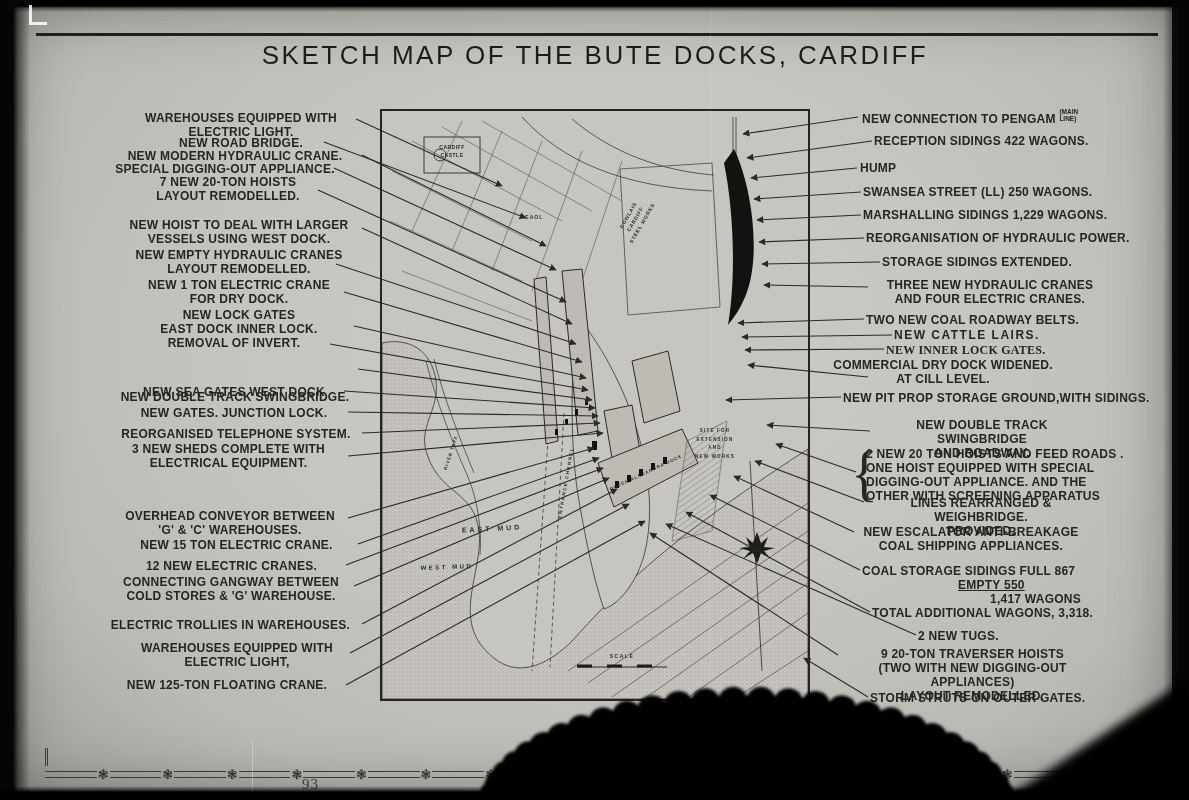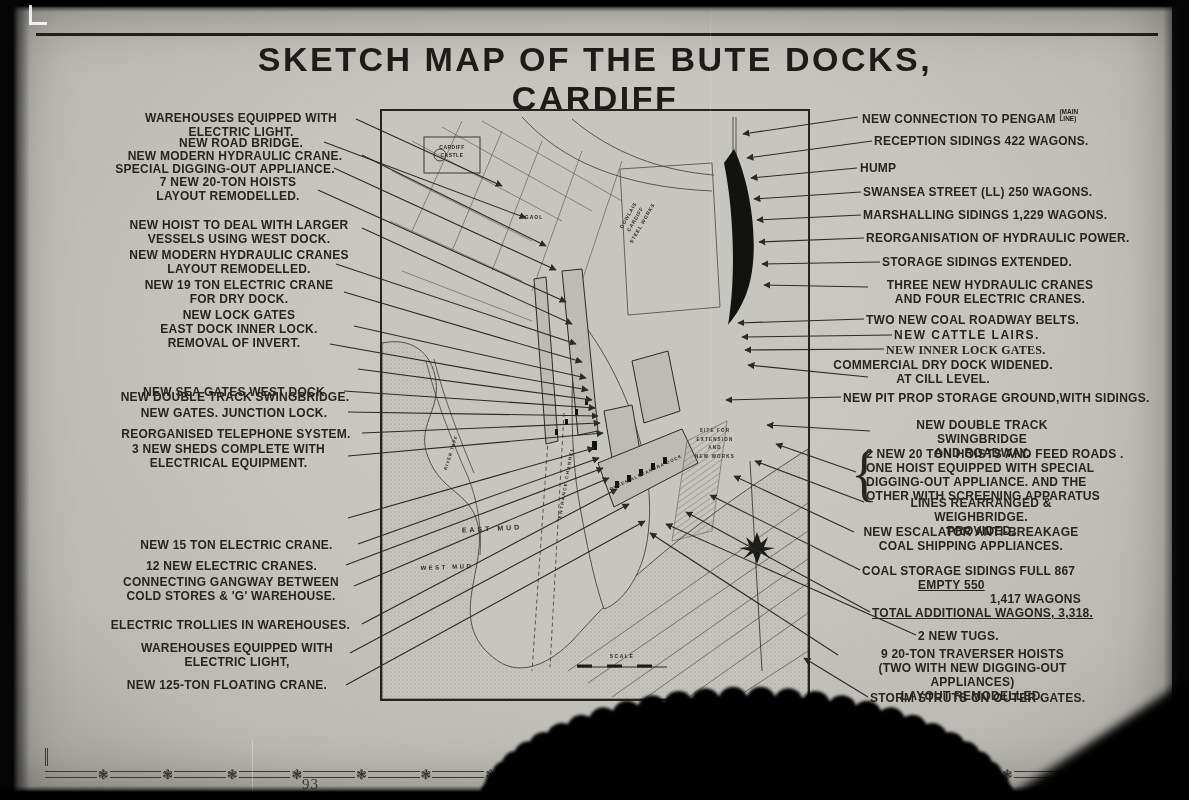--- a/index.html
+++ b/index.html
@@ -11,25 +11,25 @@
         box-shadow:inset 0 0 60px rgba(0,0,0,.35);}
   .rule{position:absolute;background:#201f1c;}
   
   .ann{position:absolute;font-weight:bold;font-size:12px;line-height:1.18;
        letter-spacing:.25px;color:#26251f;white-space:pre-line;text-align:center;}
   .ann.la{text-align:left;}
   .note{display:inline-block;font-size:6.5px;line-height:1;vertical-align:2px;
         letter-spacing:0;white-space:pre-line;text-align:left;}
   .brace{position:absolute;left:-15px;top:-7px;font-family:"Liberation Serif",serif;
          font-weight:400;font-size:56px;color:#26251f;transform:scaleY(1.08);}
-  .sumline2{display:block;margin-left:56px;text-decoration:underline;}
+  .sumline2{display:block;margin-left:96px;text-decoration:underline;}
   .sumline3{display:block;margin-left:128px;}
   
   #title{position:absolute;left:225px;top:34px;width:720px;text-align:center;color:#1d1c18;}
-  #title .main{font-size:34px;font-weight:bold;letter-spacing:2.5px;}
+  #title .main{font-size:26px;font-weight:normal;letter-spacing:2.5px;}
   #title .sub{font-size:16px;font-weight:bold;letter-spacing:2px;margin-top:3px;}
   
   #mapbox{position:absolute;left:370px;top:103px;width:430px;height:592px;
           border:2px solid #26241f;background:#c7c5bf;box-sizing:border-box;}
   .maplabel{position:absolute;font-weight:bold;color:#2c2b26;white-space:pre-line;
             text-align:center;line-height:1.6;}
   
   svg.overlay{position:absolute;left:0;top:0;pointer-events:none;}
   
   #ornament{position:absolute;left:35px;top:758px;width:1085px;height:20px;
@@ -243,33 +243,35 @@
 
     <div class="ann" style="left:118px;top:105px;width:226px;">WAREHOUSES EQUIPPED WITH
 ELECTRIC LIGHT.</div>
     <div class="ann" style="left:118px;top:130px;width:226px;">NEW ROAD BRIDGE.</div>
     <div class="ann" style="left:100px;top:143px;width:250px;">NEW MODERN HYDRAULIC CRANE.</div>
     <div class="ann" style="left:100px;top:156px;width:230px;">SPECIAL DIGGING-OUT APPLIANCE.</div>
     <div class="ann" style="left:118px;top:169px;width:200px;">7 NEW 20-TON HOISTS
 LAYOUT REMODELLED.</div>
     <div class="ann" style="left:104px;top:212px;width:250px;">NEW HOIST TO DEAL WITH LARGER
 VESSELS USING WEST DOCK.</div>
-    <div class="ann" style="left:104px;top:242px;width:250px;">NEW MODERN HYDRAULIC CRANES
+    <div class="ann" style="left:104px;top:242px;width:250px;">NEW EMPTY HYDRAULIC CRANES
 LAYOUT REMODELLED.</div>
-    <div class="ann" style="left:104px;top:272px;width:250px;">NEW 19 TON ELECTRIC CRANE
+    <div class="ann" style="left:104px;top:272px;width:250px;">NEW 1 TON ELECTRIC CRANE
 FOR DRY DOCK.</div>
     <div class="ann" style="left:104px;top:302px;width:250px;">NEW LOCK GATES
 EAST DOCK INNER LOCK.</div>
     <div class="ann" style="left:104px;top:330px;width:240px;">REMOVAL OF INVERT.</div>
     <div class="ann" style="left:100px;top:338px;width:250px;margin-top:46px;">NEW DOUBLE TRACK SWINGBRIDGE.</div>
     <div class="ann" style="left:104px;top:379px;width:240px;">NEW SEA GATES WEST DOCK</div>
     <div class="ann" style="left:104px;top:400px;width:240px;">NEW GATES. JUNCTION LOCK.</div>
     <div class="ann" style="left:96px;top:421px;width:260px;">REORGANISED TELEPHONE SYSTEM.</div>
     <div class="ann" style="left:96px;top:436px;width:245px;">3 NEW SHEDS COMPLETE WITH
 ELECTRICAL EQUIPMENT.</div>
+    <div class="ann" style="left:100px;top:503px;width:240px;">OVERHEAD CONVEYOR BETWEEN
+'G' &amp; 'C' WAREHOUSES.</div>
     <div class="ann" style="left:104px;top:532px;width:245px;">NEW 15 TON ELECTRIC CRANE.</div>
     <div class="ann" style="left:104px;top:553px;width:235px;">12 NEW ELECTRIC CRANES.</div>
     <div class="ann" style="left:96px;top:569px;width:250px;">CONNECTING GANGWAY BETWEEN
 COLD STORES &amp; 'G' WAREHOUSE.</div>
     <div class="ann" style="left:88px;top:612px;width:265px;">ELECTRIC TROLLIES IN WAREHOUSES.</div>
     <div class="ann" style="left:112px;top:635px;width:230px;">WAREHOUSES EQUIPPED WITH
 ELECTRIC LIGHT,</div>
     <div class="ann" style="left:92px;top:672px;width:250px;">NEW 125-TON FLOATING CRANE.</div>
 
     <div class="ann la" style="left:852px;top:103px;"><span>NEW CONNECTION TO PENGAM </span><span class="note">(MAIN
@@ -292,21 +294,21 @@
 AND ROADWAY.</div>
     <div class="ann la" style="left:856px;top:441px;width:300px;"><span class="brace">{</span><span>2 NEW 20 TON HOISTS AND FEED ROADS .
 ONE HOIST EQUIPPED WITH SPECIAL
 DIGGING-OUT APPLIANCE. AND THE
 OTHER WITH SCREENING APPARATUS</span></div>
     <div class="ann" style="left:856px;top:490px;width:230px;">LINES REARRANGED &amp; WEIGHBRIDGE.
 PROVIDED.</div>
     <div class="ann" style="left:846px;top:519px;width:230px;">NEW ESCALATOR ANTI-BREAKAGE
 COAL SHIPPING APPLIANCES.</div>
     <div class="ann la" style="left:852px;top:558px;width:260px;"><span>COAL STORAGE SIDINGS FULL 867</span><span class="sumline2">EMPTY 550</span><span class="sumline3">1,417 WAGONS</span></div>
-    <div class="ann la" style="left:862px;top:600px;text-decoration:underline;">TOTAL ADDITIONAL WAGONS, 3,318.</div>
+    <div class="ann la" style="left:862px;top:600px;">TOTAL ADDITIONAL WAGONS, 3,318.</div>
     <div class="ann la" style="left:908px;top:623px;">2 NEW TUGS.</div>
     <div class="ann" style="left:830px;top:641px;width:265px;">9  20-TON TRAVERSER HOISTS
 (TWO WITH NEW DIGGING-OUT APPLIANCES)
 LAYOUT REMODELLED.</div>
     <div class="ann la" style="left:860px;top:685px;">STORM STRUTS ON OUTER GATES.</div>
 
     <div id="orn-corner"></div>
     <div id="ornament">
         <div class="orn-line"></div>
         <span class="rosette">❃</span>

